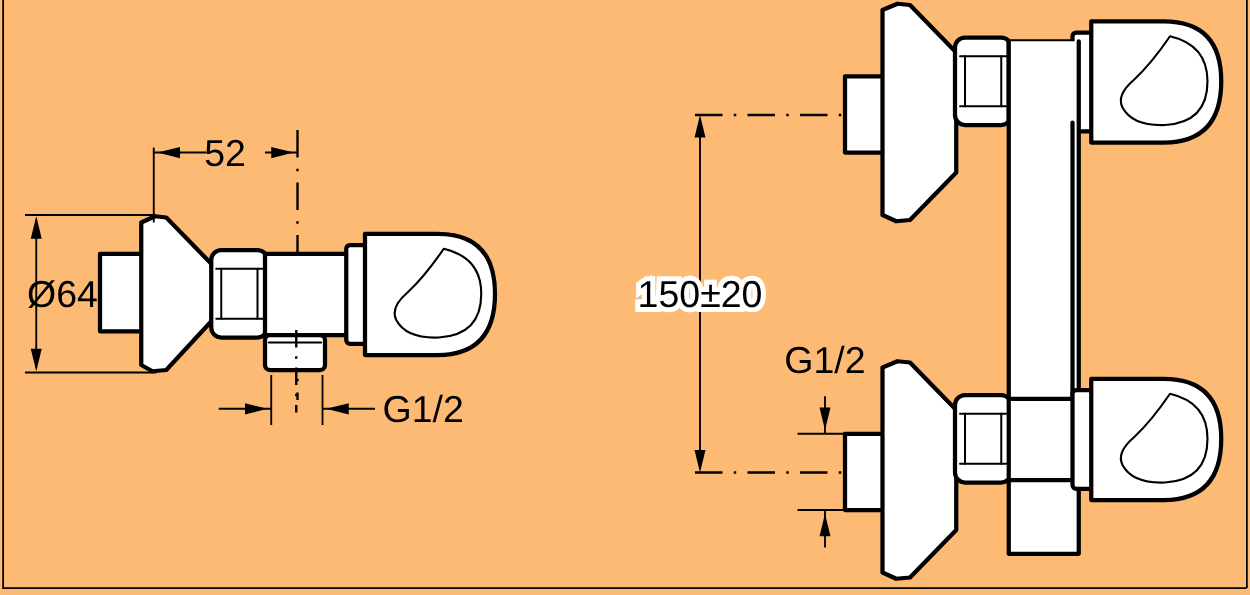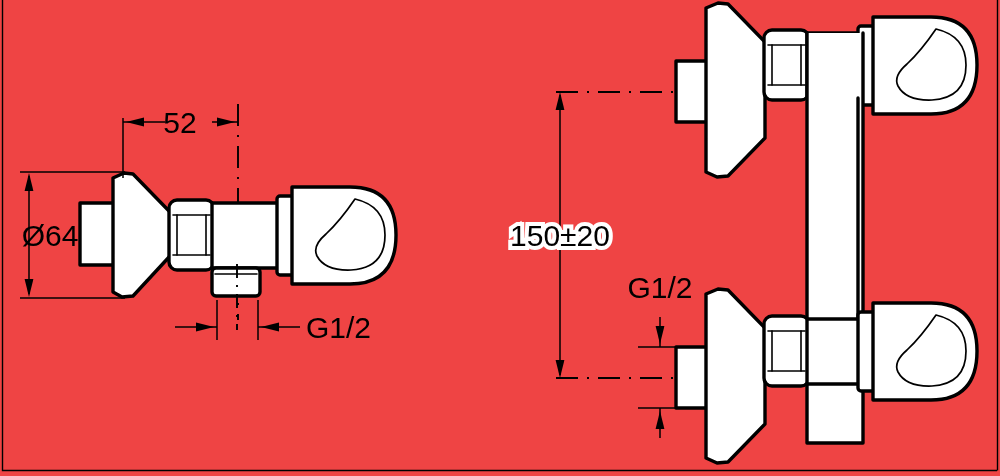--- a/index.html
+++ b/index.html
@@ -11,21 +11,21 @@
   body {
     width: 1000px;
     height: 476px;
     font-family: "Liberation Sans", sans-serif;
     overflow: hidden;
   }
   #drawing-root {
     position: relative;
     width: 1000px;
     height: 476px;
-    background: #ef4444;
+    background: #fdba74;
   }
   #drawing-svg {
     position: absolute;
     top: 0;
     left: 0;
     width: 1000px;
     height: 476px;
     display: block;
   }
   .dim-text {

